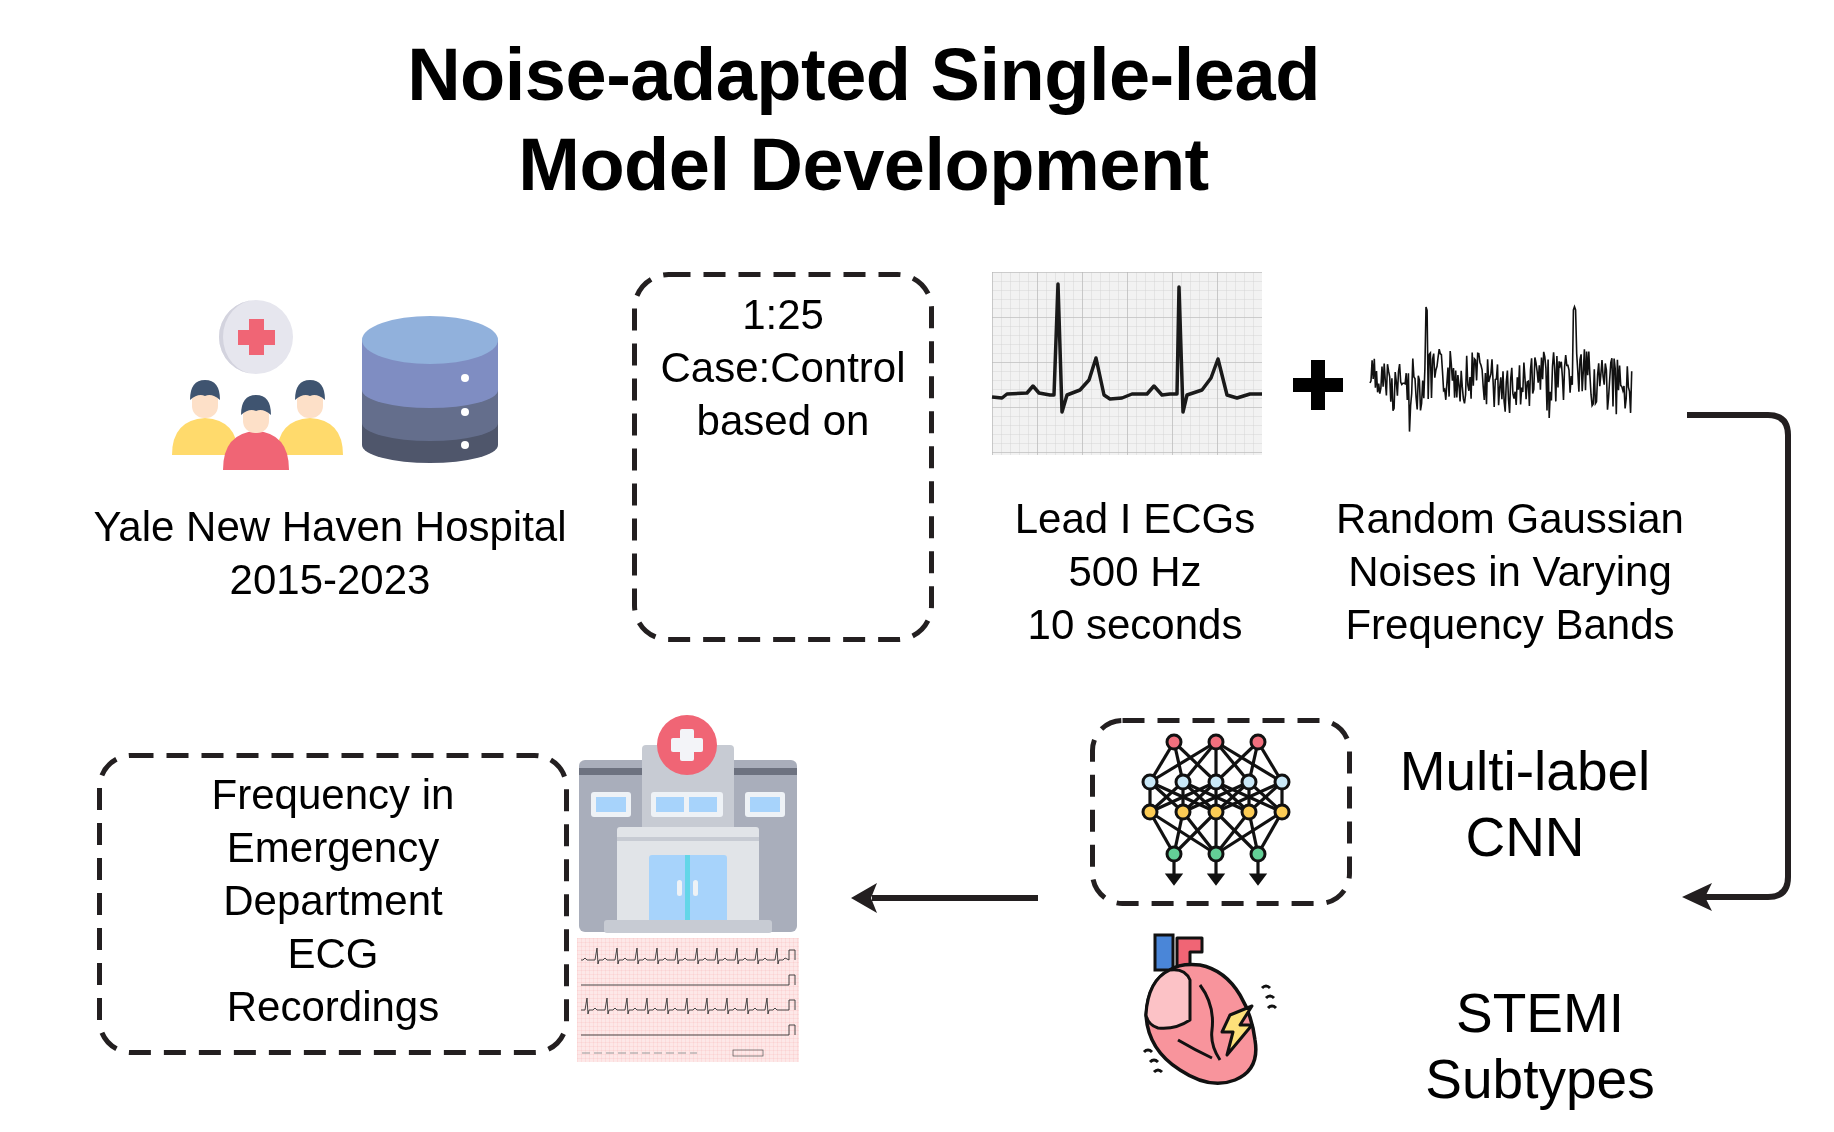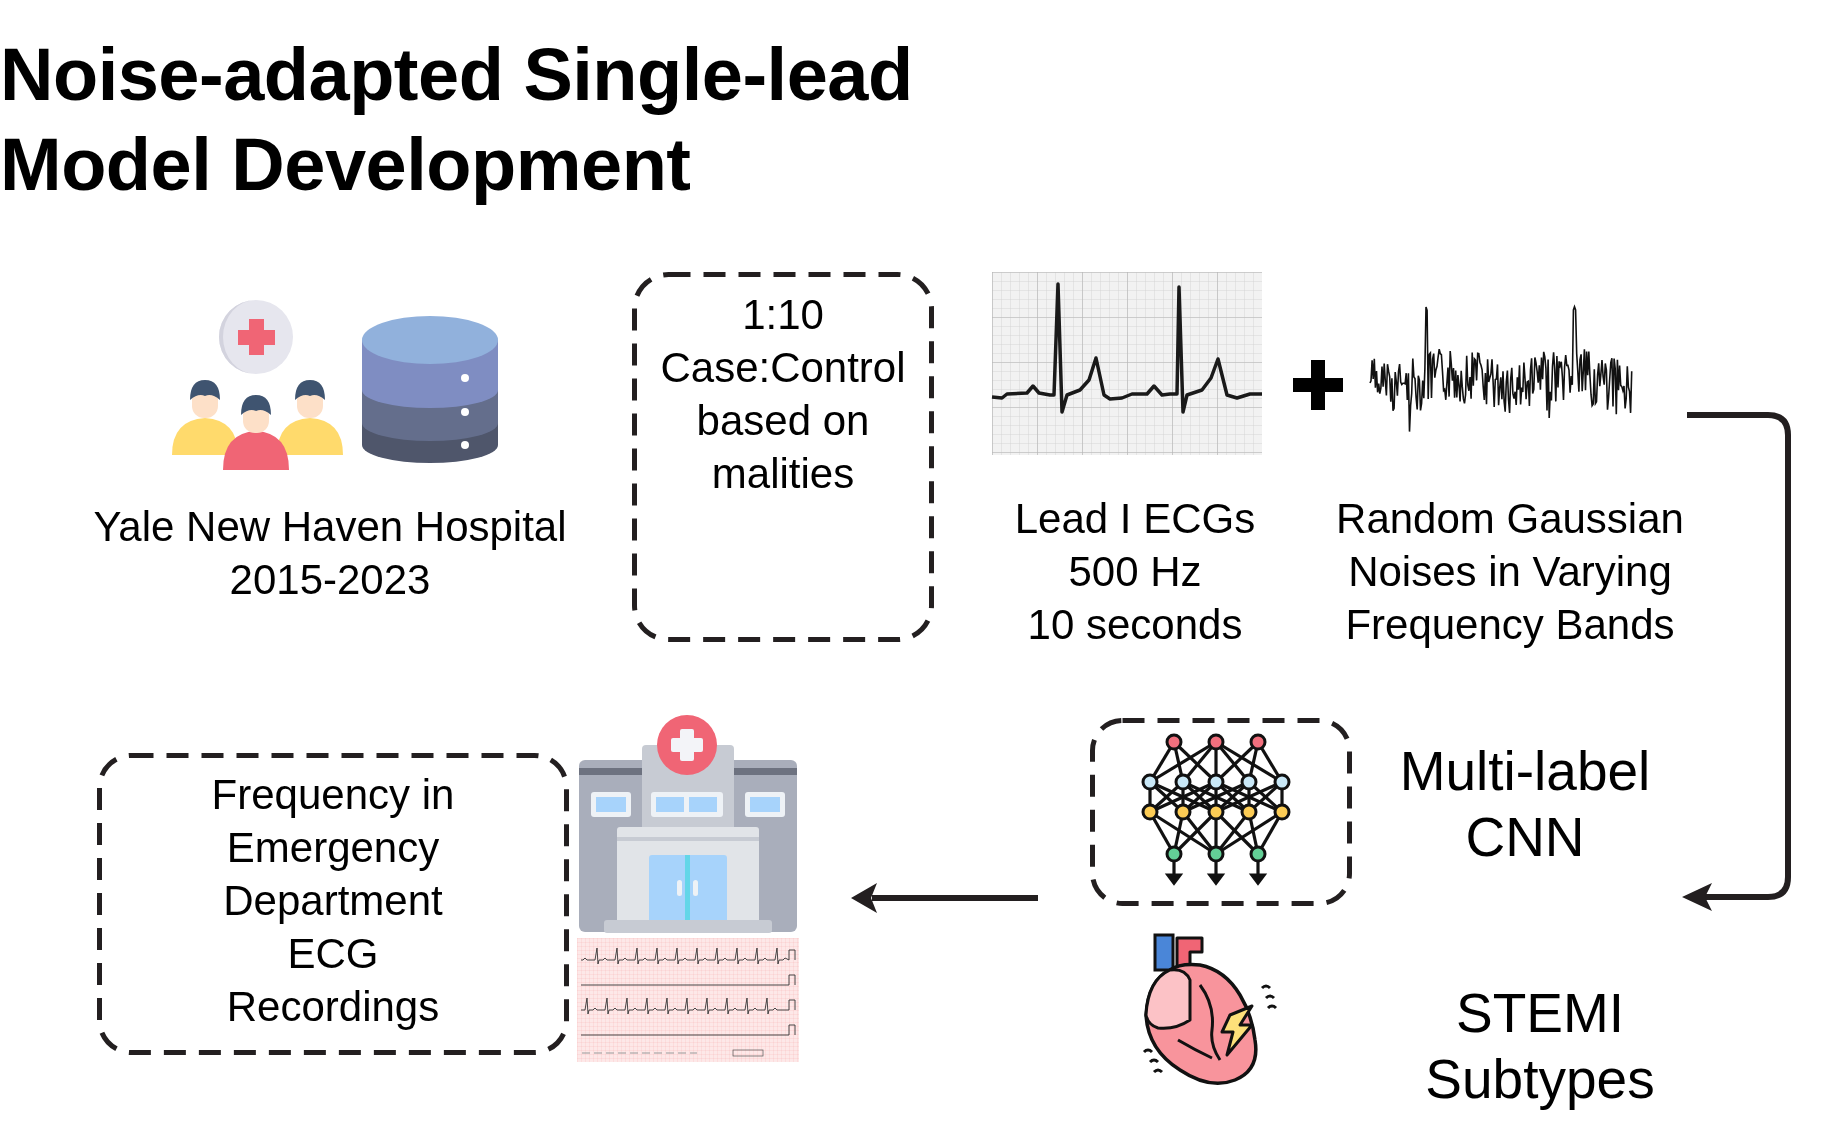--- a/index.html
+++ b/index.html
@@ -1,19 +1,19 @@
 <!DOCTYPE html>
 <html><head>
 <meta charset="utf-8">
 <style>
   html, body { margin: 0; padding: 0; background: #ffffff; }
   body { width: 1834px; height: 1132px; position: relative; overflow: hidden;
          font-family: "Liberation Sans", sans-serif; color: #000; }
   .abs { position: absolute; }
-  .title { left: 0; width: 1727px; top: 30px; font-weight: bold;
+  .title { left: 0; width: 1727px; top: 30px; text-align: center; font-weight: bold;
            font-size: 74px; line-height: 90px; letter-spacing: -0.5px; }
   .title div { white-space: nowrap; }
   .txt { text-align: center; font-size: 42px; line-height: 53px; white-space: nowrap; }
   .bold-label { text-align: center; font-weight: normal; font-size: 55px; line-height: 66px; white-space: nowrap; }
   svg { position: absolute; overflow: visible; }
 </style>
 </head>
 <body>
 
 <div class="abs title">
@@ -56,24 +56,23 @@
 
 <div class="abs txt" style="left:60px; width:540px; top:500px;">
   <div>Yale New Haven Hospital</div>
   <div>2015-2023</div>
 </div>
 
 <svg style="left:632px; top:272px;" width="302" height="370">
   <rect x="2.5" y="2.5" width="297" height="365" rx="34" ry="34" fill="none" stroke="#231f20" stroke-width="5" stroke-dasharray="22 13"></rect>
 </svg>
 <div class="abs txt" style="left:632px; width:302px; top:288px;">
-  <div>1:10</div>
+  <div>1:25</div>
   <div>Case:Control</div>
   <div>based on</div>
-  <div>malities</div>
 </div>
 
 <svg style="left:992px; top:272px;" width="270" height="183" viewBox="0 0 270 183">
   <defs>
     <pattern id="smallgrid" width="9" height="9" patternUnits="userSpaceOnUse">
       <path d="M 9 0 L 0 0 0 9" fill="none" stroke="#cfcfcf" stroke-width="0.8"></path>
     </pattern>
     <pattern id="biggrid" width="45" height="45" patternUnits="userSpaceOnUse">
       <rect width="45" height="45" fill="url(#smallgrid)"></rect>
       <path d="M 45 0 L 0 0 0 45" fill="none" stroke="#b5b5b5" stroke-width="1.2"></path>

